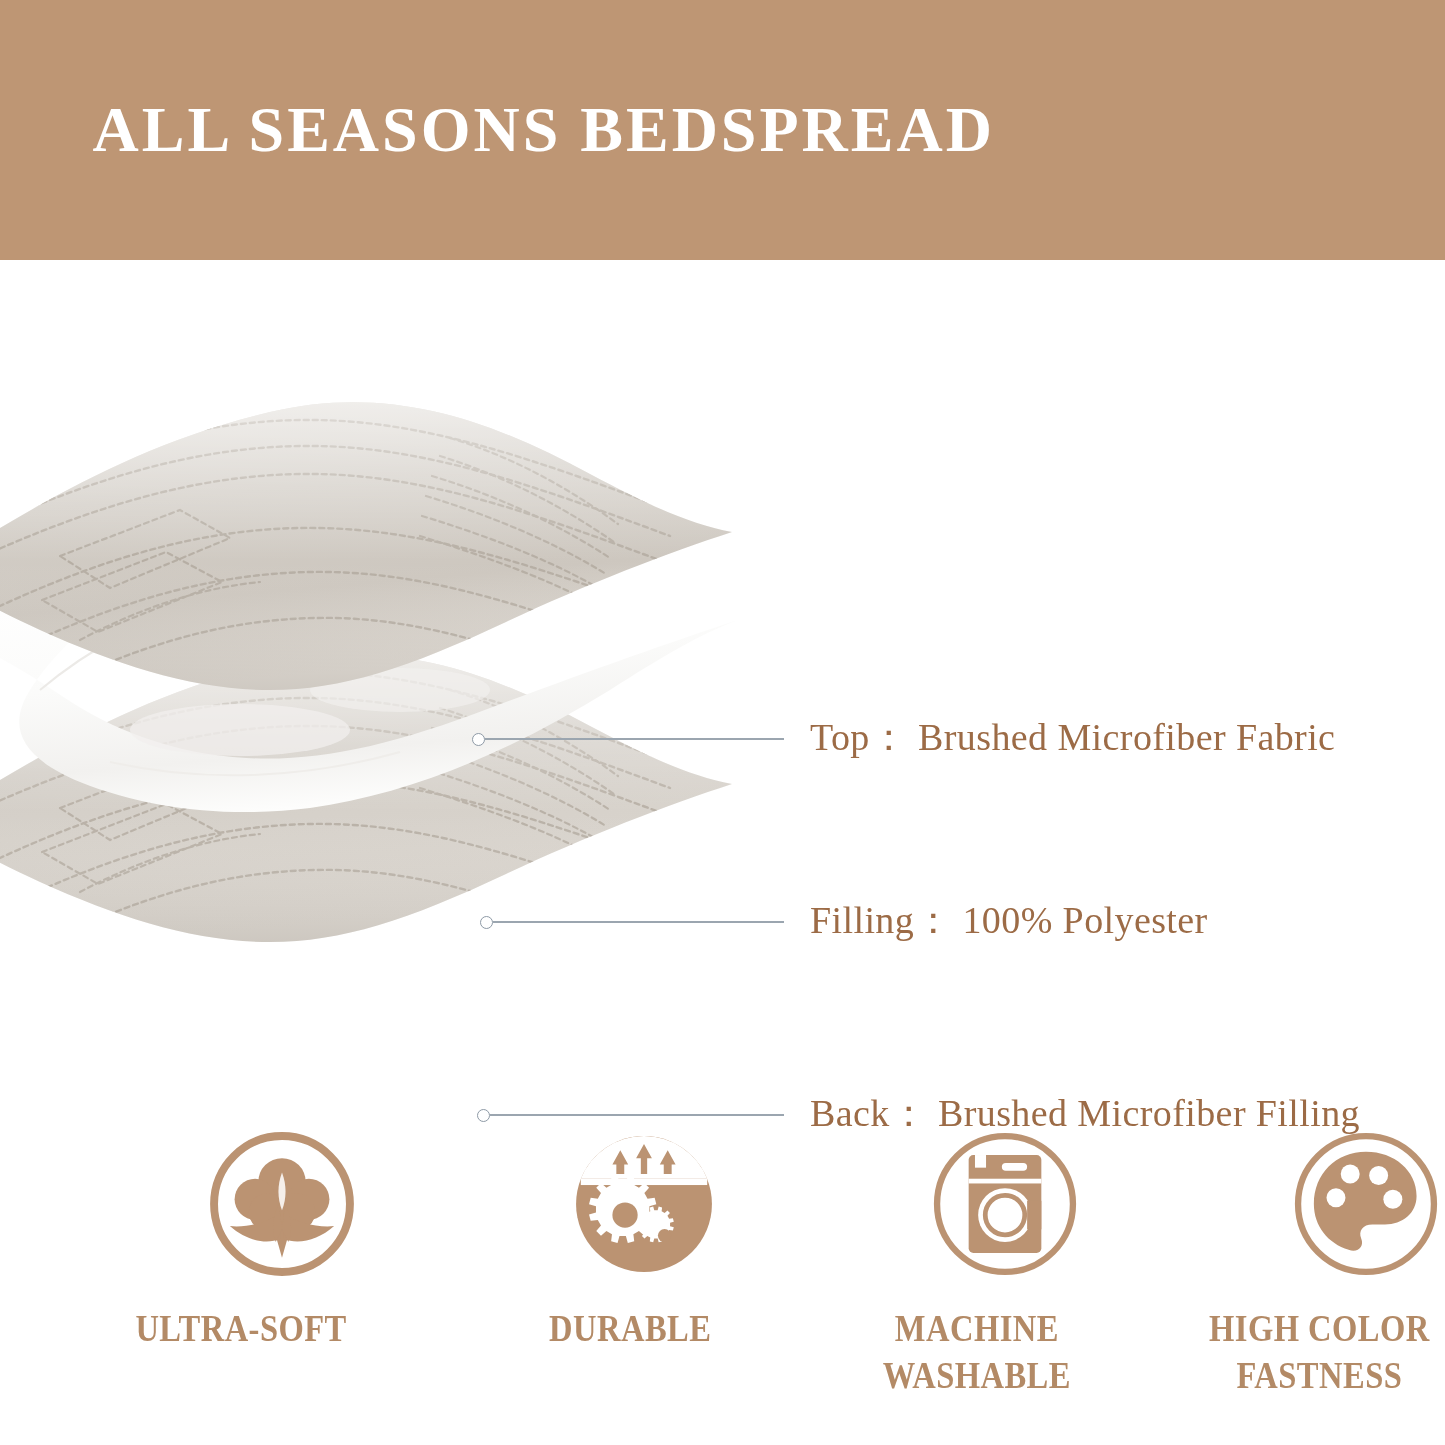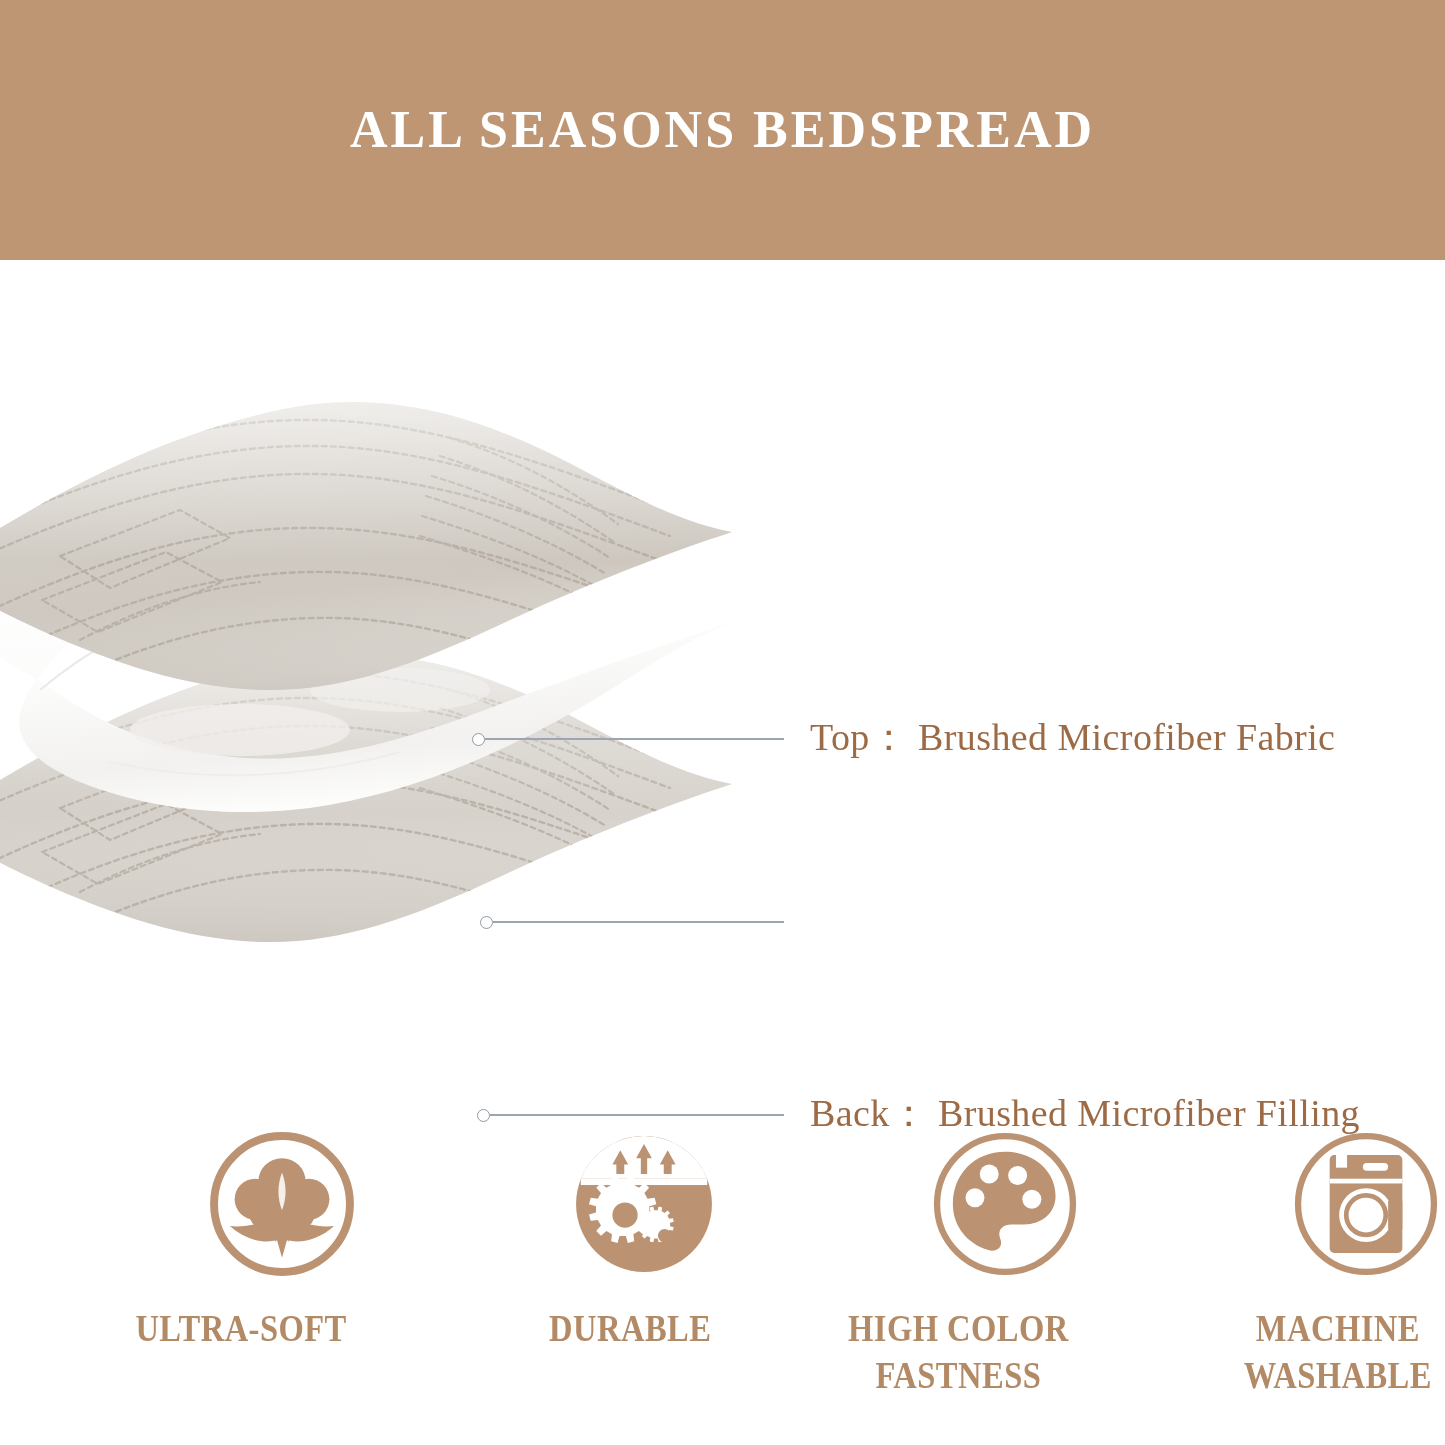--- a/index.html
+++ b/index.html
@@ -24,24 +24,24 @@
     height: 260px;
     background: #be9674;
     display: flex;
     align-items: center;
     justify-content: center;
   }
   .banner-title {
     color: #ffffff;
     font-family: "Liberation Serif", "DejaVu Serif", serif;
     font-weight: bold;
-    font-size: 52px;
+    font-size: 64px;
     line-height: 1.04;
     letter-spacing: 2px;
-    text-align: center;
+    text-align: left;
     text-transform: uppercase;
     width: 1260px;
     margin: 0;
     padding: 0;
     transform: scaleX(1.0);
   }
   .banner-title .line1 { display: block; letter-spacing: 3px; }
   .banner-title .line2 { display: block; letter-spacing: 3px; }
 
   
@@ -265,20 +265,23 @@
     <span class="rule"></span>
   </div>
   <div class="leader leader-3">
     <span class="dot"></span>
     <span class="rule"></span>
   </div>
 
   <div class="callout callout-1">
     <span>Top：  Brushed Microfiber Fabric</span>
   </div>
+  <div class="callout callout-2">
+    <span>Filling：  100% Polyester</span>
+  </div>
   <div class="callout callout-3">
     <span>Back：  Brushed Microfiber Filling</span>
   </div>
 </div>
 
 <div class="features">
 
   <div class="feature">
     <svg class="badge" viewBox="0 0 100 100">
       <circle cx="50" cy="50" r="43" fill="none" stroke="#bb9372" stroke-width="5"></circle>
@@ -324,44 +327,44 @@
       <circle cx="63" cy="70" r="4.2" fill="#bb9372"></circle>
     </svg>
     <div class="flabel">
       <span>DURABLE</span>
     </div>
   </div>
 
   <div class="feature">
     <svg class="badge" viewBox="0 0 100 100">
       <circle cx="50" cy="50" r="43" fill="none" stroke="#bb9372" stroke-width="4"></circle>
+      <g fill="#bb9372">
+        <rect x="27" y="19" width="46" height="62" rx="3"></rect>
+      </g>
+      <rect x="27" y="34" width="46" height="3" fill="#ffffff"></rect>
+      <rect x="31" y="19" width="7" height="8" fill="#ffffff"></rect>
+      <rect x="48" y="24" width="16" height="5" rx="2.5" fill="#ffffff"></rect>
+      <circle cx="50" cy="57" r="17" fill="#ffffff"></circle>
+      <circle cx="50" cy="57" r="12.5" fill="none" stroke="#bb9372" stroke-width="3"></circle>
+      <path d="M 64 48 L 73 48 L 73 66 L 64 66 Z" fill="#bb9372"></path>
+    </svg>
+    <div class="flabel">
+      <span>MACHINE</span><br>
+      <span>WASHABLE</span>
+    </div>
+  </div>
+
+  <div class="feature">
+    <svg class="badge" viewBox="0 0 100 100">
+      <circle cx="50" cy="50" r="43" fill="none" stroke="#bb9372" stroke-width="4"></circle>
       <path d="M 50 17 C 31 17 17 31 17 50 C 17 64 26 75 39 79 C 45 81 49 77 47 72
                C 45 67 48 63 54 63 L 62 63 C 73 63 82 56 82 45 C 82 29 68 17 50 17 Z" fill="#bb9372"></path>
       <circle cx="40" cy="31" r="6" fill="#ffffff"></circle>
       <circle cx="58" cy="32" r="6" fill="#ffffff"></circle>
       <circle cx="31" cy="46" r="6" fill="#ffffff"></circle>
       <circle cx="67" cy="47" r="6" fill="#ffffff"></circle>
     </svg>
     <div class="flabel">
       <span>HIGH COLOR</span><br>
       <span>FASTNESS</span>
     </div>
   </div>
-
-  <div class="feature">
-    <svg class="badge" viewBox="0 0 100 100">
-      <circle cx="50" cy="50" r="43" fill="none" stroke="#bb9372" stroke-width="4"></circle>
-      <g fill="#bb9372">
-        <rect x="27" y="19" width="46" height="62" rx="3"></rect>
-      </g>
-      <rect x="27" y="34" width="46" height="3" fill="#ffffff"></rect>
-      <rect x="31" y="19" width="7" height="8" fill="#ffffff"></rect>
-      <rect x="48" y="24" width="16" height="5" rx="2.5" fill="#ffffff"></rect>
-      <circle cx="50" cy="57" r="17" fill="#ffffff"></circle>
-      <circle cx="50" cy="57" r="12.5" fill="none" stroke="#bb9372" stroke-width="3"></circle>
-      <path d="M 64 48 L 73 48 L 73 66 L 64 66 Z" fill="#bb9372"></path>
-    </svg>
-    <div class="flabel">
-      <span>MACHINE</span><br>
-      <span>WASHABLE</span>
-    </div>
-  </div>
 </div>
 
 </body></html>

